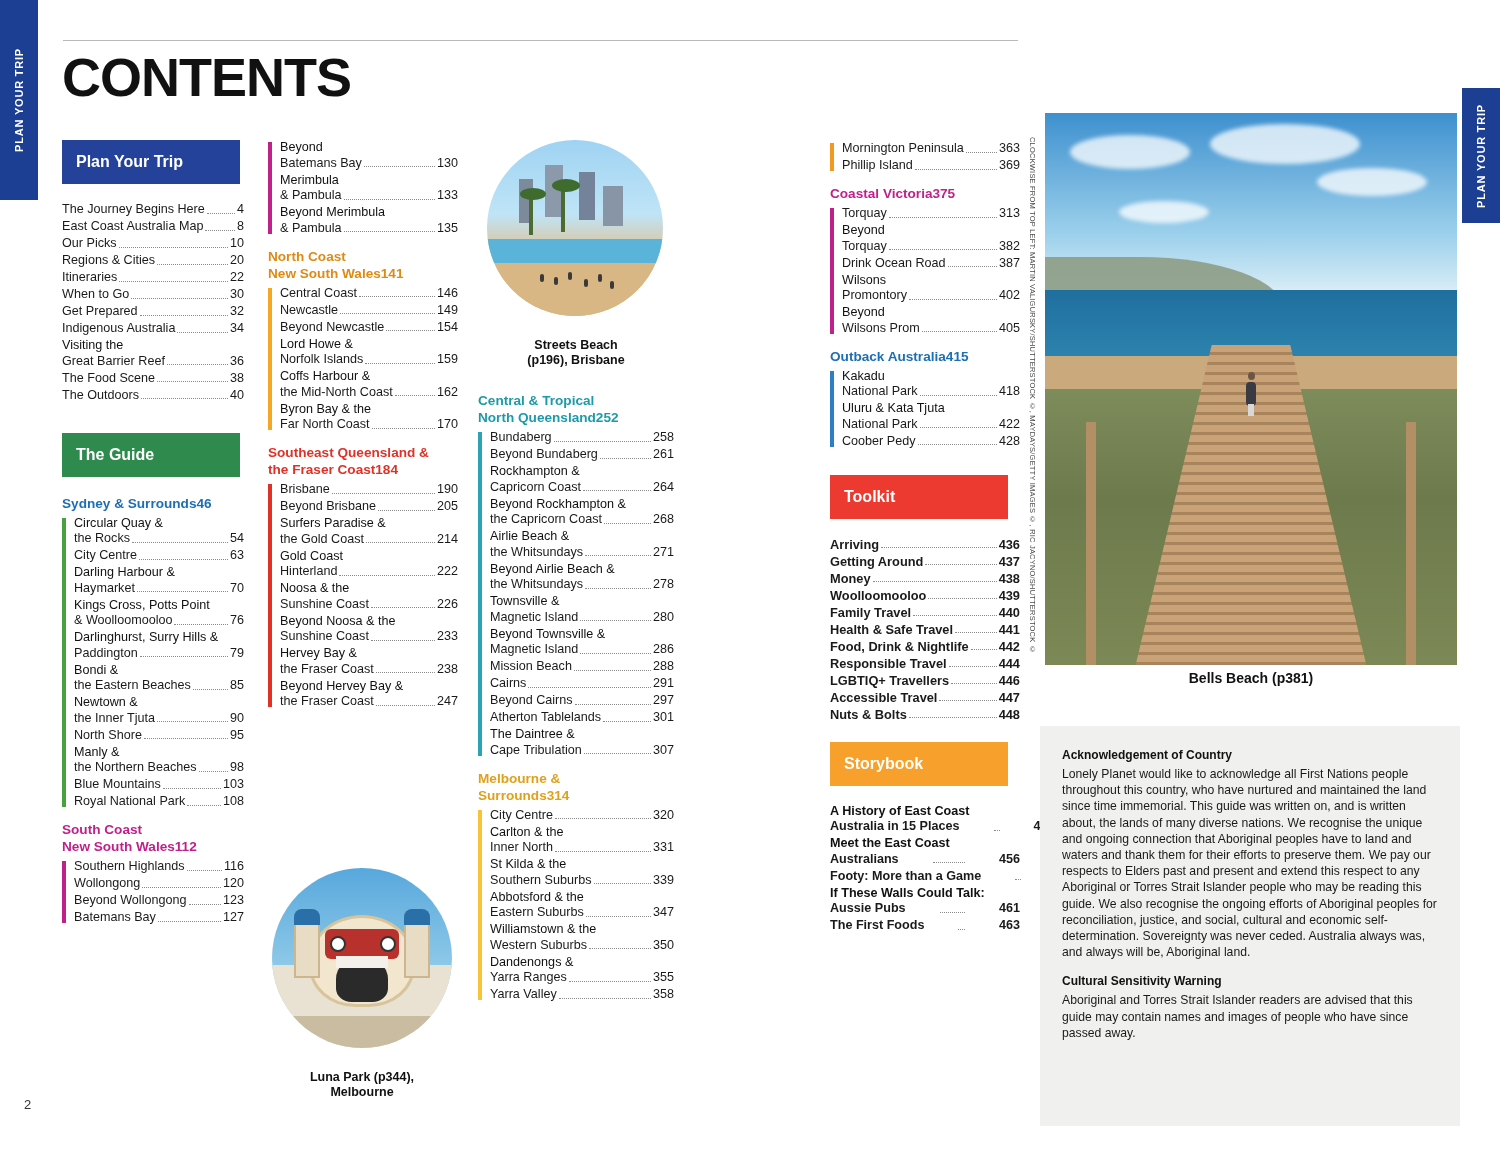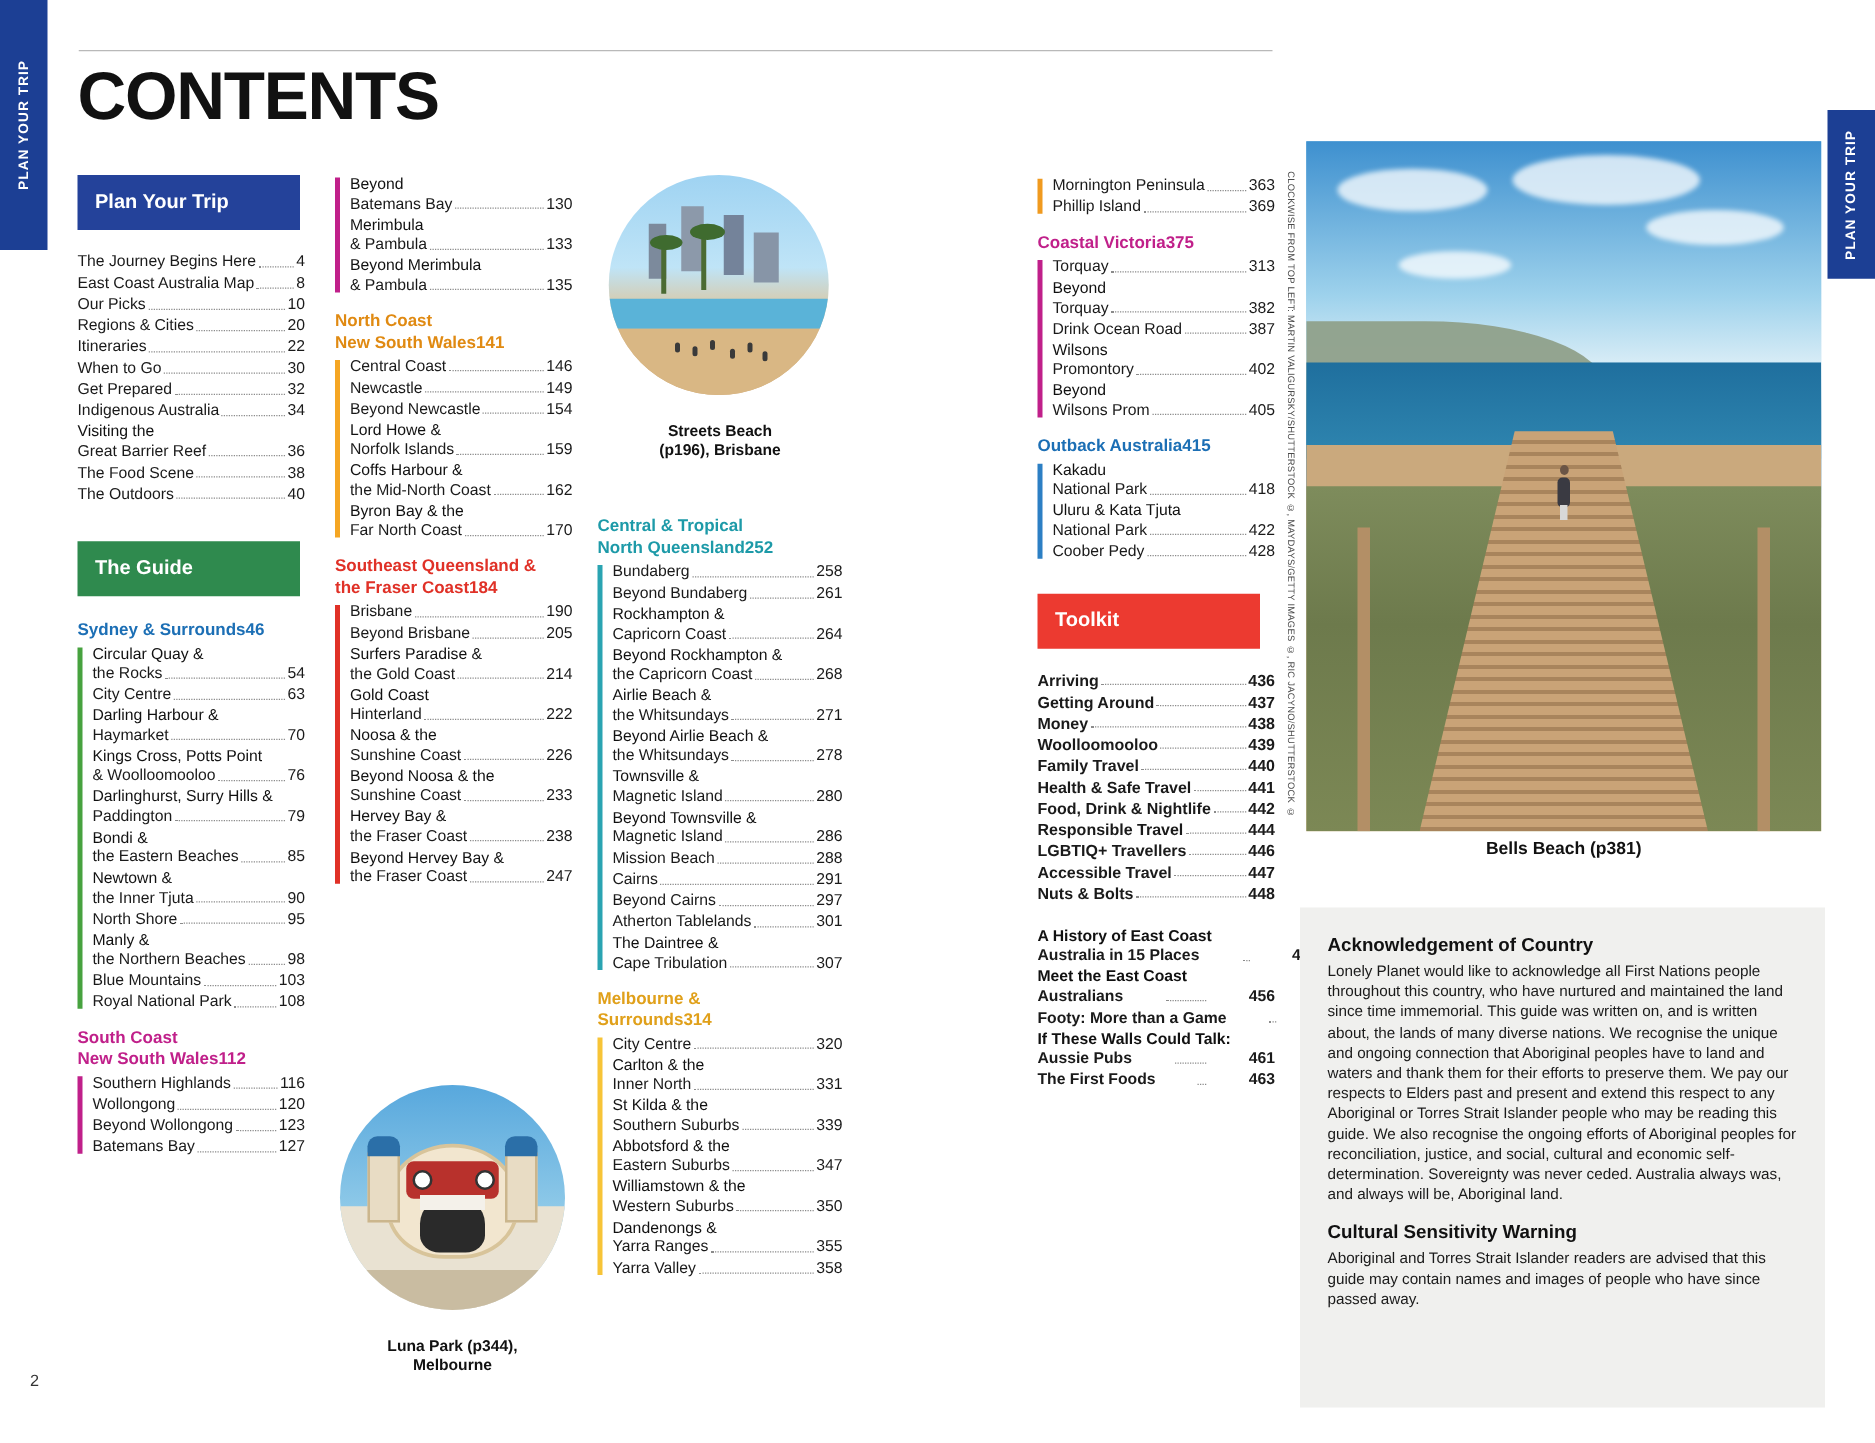--- a/index.html
+++ b/index.html
@@ -173,21 +173,21 @@
   .bells-cap {
     position: absolute; left: 1045px; top: 670px; width: 412px;
     text-align: center; font-weight: bold; font-size: 14px;
   }
 
   
   .ack {
     position: absolute; left: 1040px; top: 726px; width: 420px; height: 400px;
     background: #f0f0ee; padding: 22px 22px 0 22px;
   }
-  .ack h3 { margin: 0 0 4px 0; font-size: 15px; }
+  .ack h3 { margin: 0 0 4px 0; font-size: 12px; }
   .ack p { margin: 0 0 14px 0; font-size: 12.2px; line-height: 16.2px; color: #1a1a1a; }
 
   .toolkit-list .row { font-weight: bold; font-size: 12.8px; }
   .story-list .entry .pre { font-weight: bold; }
   .story-list .row { font-weight: bold; }
 </style>
 </head>
 <body>
 
 <div class="side-tab left">
@@ -572,21 +572,21 @@
   <div class="crowd" style="left:46%;top:75%"></div>
   <div class="crowd" style="left:55%;top:79%"></div>
   <div class="crowd" style="left:63%;top:76%"></div>
   <div class="crowd" style="left:70%;top:80%"></div>
 </div>
 <div style="position:absolute;left:478px;top:328px;width:196px" class="cap">
   <div>Streets Beach</div>
   <div>(p196), Brisbane</div>
 </div>
 
-<div class="col col3" style="top:412px">
+<div class="col col3" style="top:392px">
   <div class="sec-title sec-teal">
     <div>Central &amp; Tropical</div>
     <div class="row2">
         <span class="lbl">North Queensland</span>
         <span class="dots"></span>
         <span class="pg">252</span>
       </div>
   </div>
   <div class="grp teal">
     <div class="row">
@@ -882,20 +882,21 @@
         <span class="pg">447</span>
       </div>
     <div class="row">
         <span class="lbl">Nuts &amp; Bolts</span>
         <span class="dots"></span>
         <span class="pg">448</span>
       </div>
   </div>
 
   <div style="height:18px"></div>
+  <div class="hdr-box hdr-orange">Storybook</div>
   <div class="story-list">
     <div class="entry">
         <div class="pre">A History of East Coast</div>
         <div class="row bold">
           <span class="lbl">Australia in 15 Places</span>
           <span class="dots"></span>
           <span class="pg">452</span>
         </div>
       </div>
     <div class="entry">

